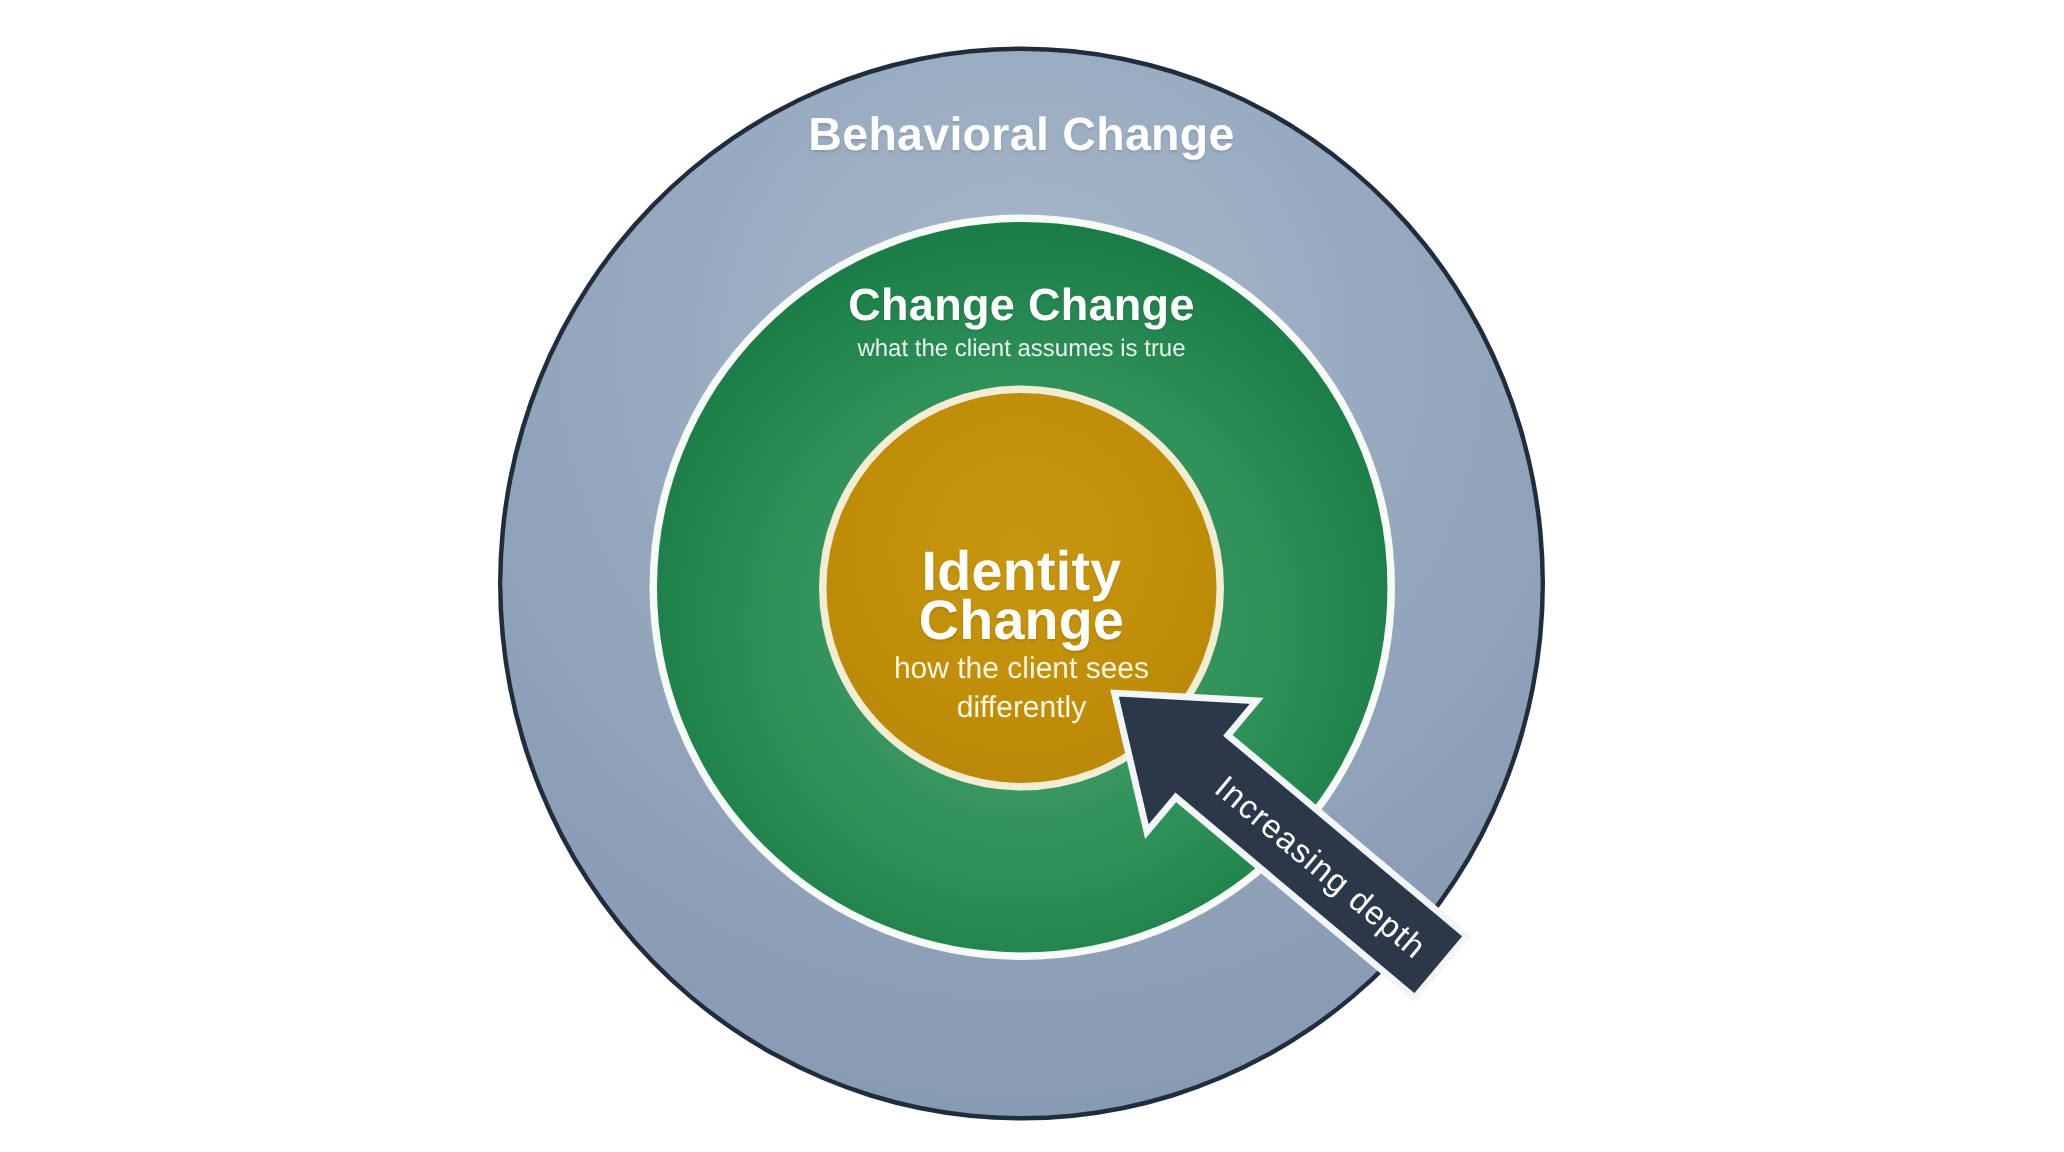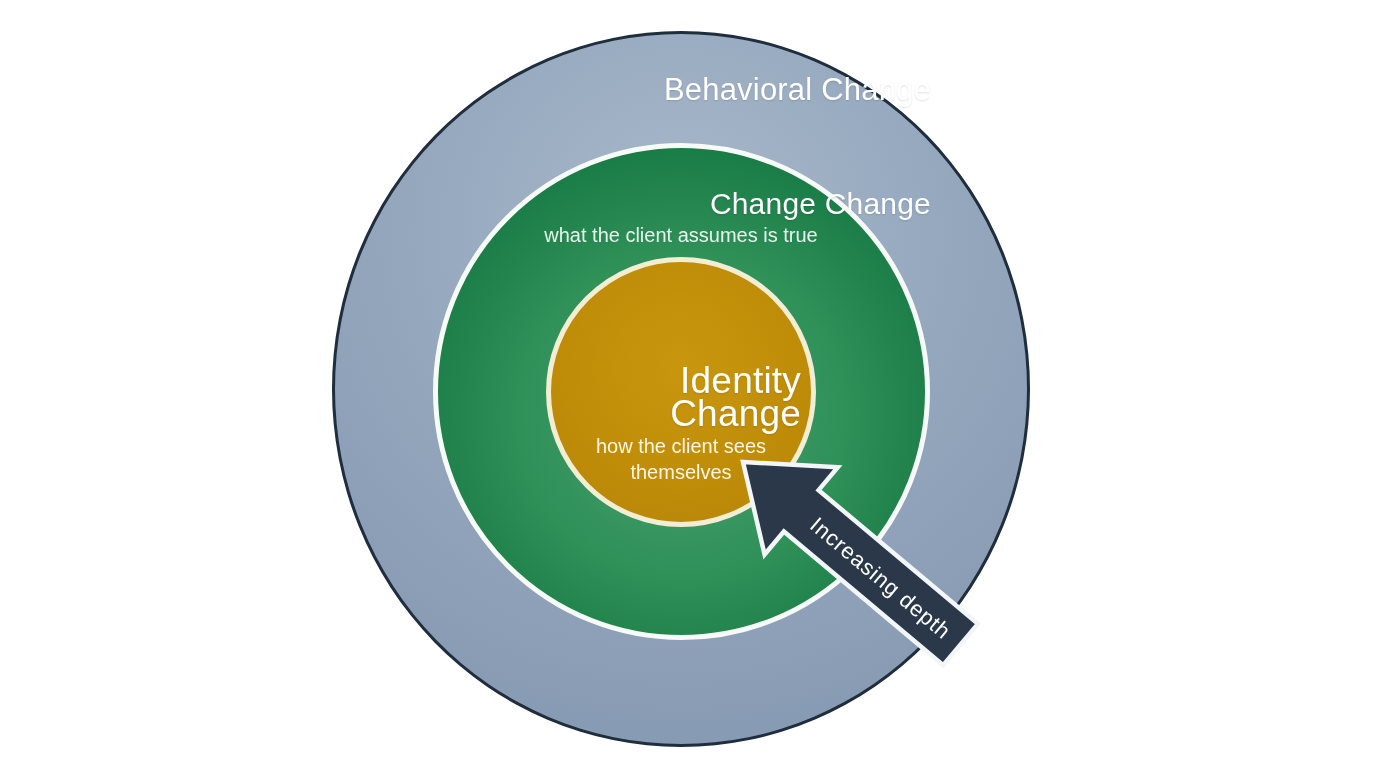--- a/index.html
+++ b/index.html
@@ -39,36 +39,35 @@
     background: radial-gradient(circle at 50% 40%, #c9970e 0%, #bf8c08 60%, #b5840a 100%);
     border: 5px solid #f3edd4;
   }
   .label {
     position: absolute;
     text-align: center;
     color: #ffffff;
     pointer-events: none;
   }
   .label .title {
-    font-weight: normal;
+    font-weight: bold;
     letter-spacing: 0.2px;
     text-shadow: 0 1px 2px rgba(0,0,0,0.12);
-    text-align: right;
   }
   .label .subtitle {
     margin-top: 3px;
     font-weight: normal;
   }
   .label.behavioral { left: 431px; top: 72px; width: 500px; }
   .label.behavioral .title { font-size: 31px; line-height: 36px; }
   .label.behavioral .subtitle { font-size: 21px; color: #eef3f8; }
 
   .label.belief { left: 431px; top: 186px; width: 500px; }
   .label.belief .title { font-size: 30px; line-height: 35px; }
-  .label.belief .subtitle { font-size: 20px; color: #e7f4ec; }
+  .label.belief .subtitle { font-size: 16px; color: #e7f4ec; }
 
   .label.identity { left: 561px; top: 364px; width: 240px; }
   .label.identity .title { font-size: 37px; line-height: 33px; }
   .label.identity .subtitle { font-size: 20px; line-height: 26px; color: #fcf6e2; }
 
   .arrow-svg {
     position: absolute;
     left: 0; top: 0;
     width: 1376px; height: 768px;
     pointer-events: none;
@@ -101,21 +100,21 @@
     <div class="title">Behavioral Change</div>
   </div>
 
   <div class="label belief">
     <div class="title">Change Change</div>
     <div class="subtitle">what the client assumes is true</div>
   </div>
 
   <div class="label identity">
     <div class="title">Identity Change</div>
-    <div class="subtitle">how the client sees themselves</div>
+    <div class="subtitle">how the client sees differently</div>
   </div>
 
   <svg class="arrow-svg" viewBox="0 0 1376 768">
     <g transform="translate(743,462) rotate(40)">
       <polygon class="arrow-shape" points="0,0 76,-57 76,-27 284,-27 284,27 76,27 76,57"></polygon>
       <text class="arrow-text" x="180" y="8" text-anchor="middle">Increasing depth</text>
     </g>
   </svg>
 
 </div>

